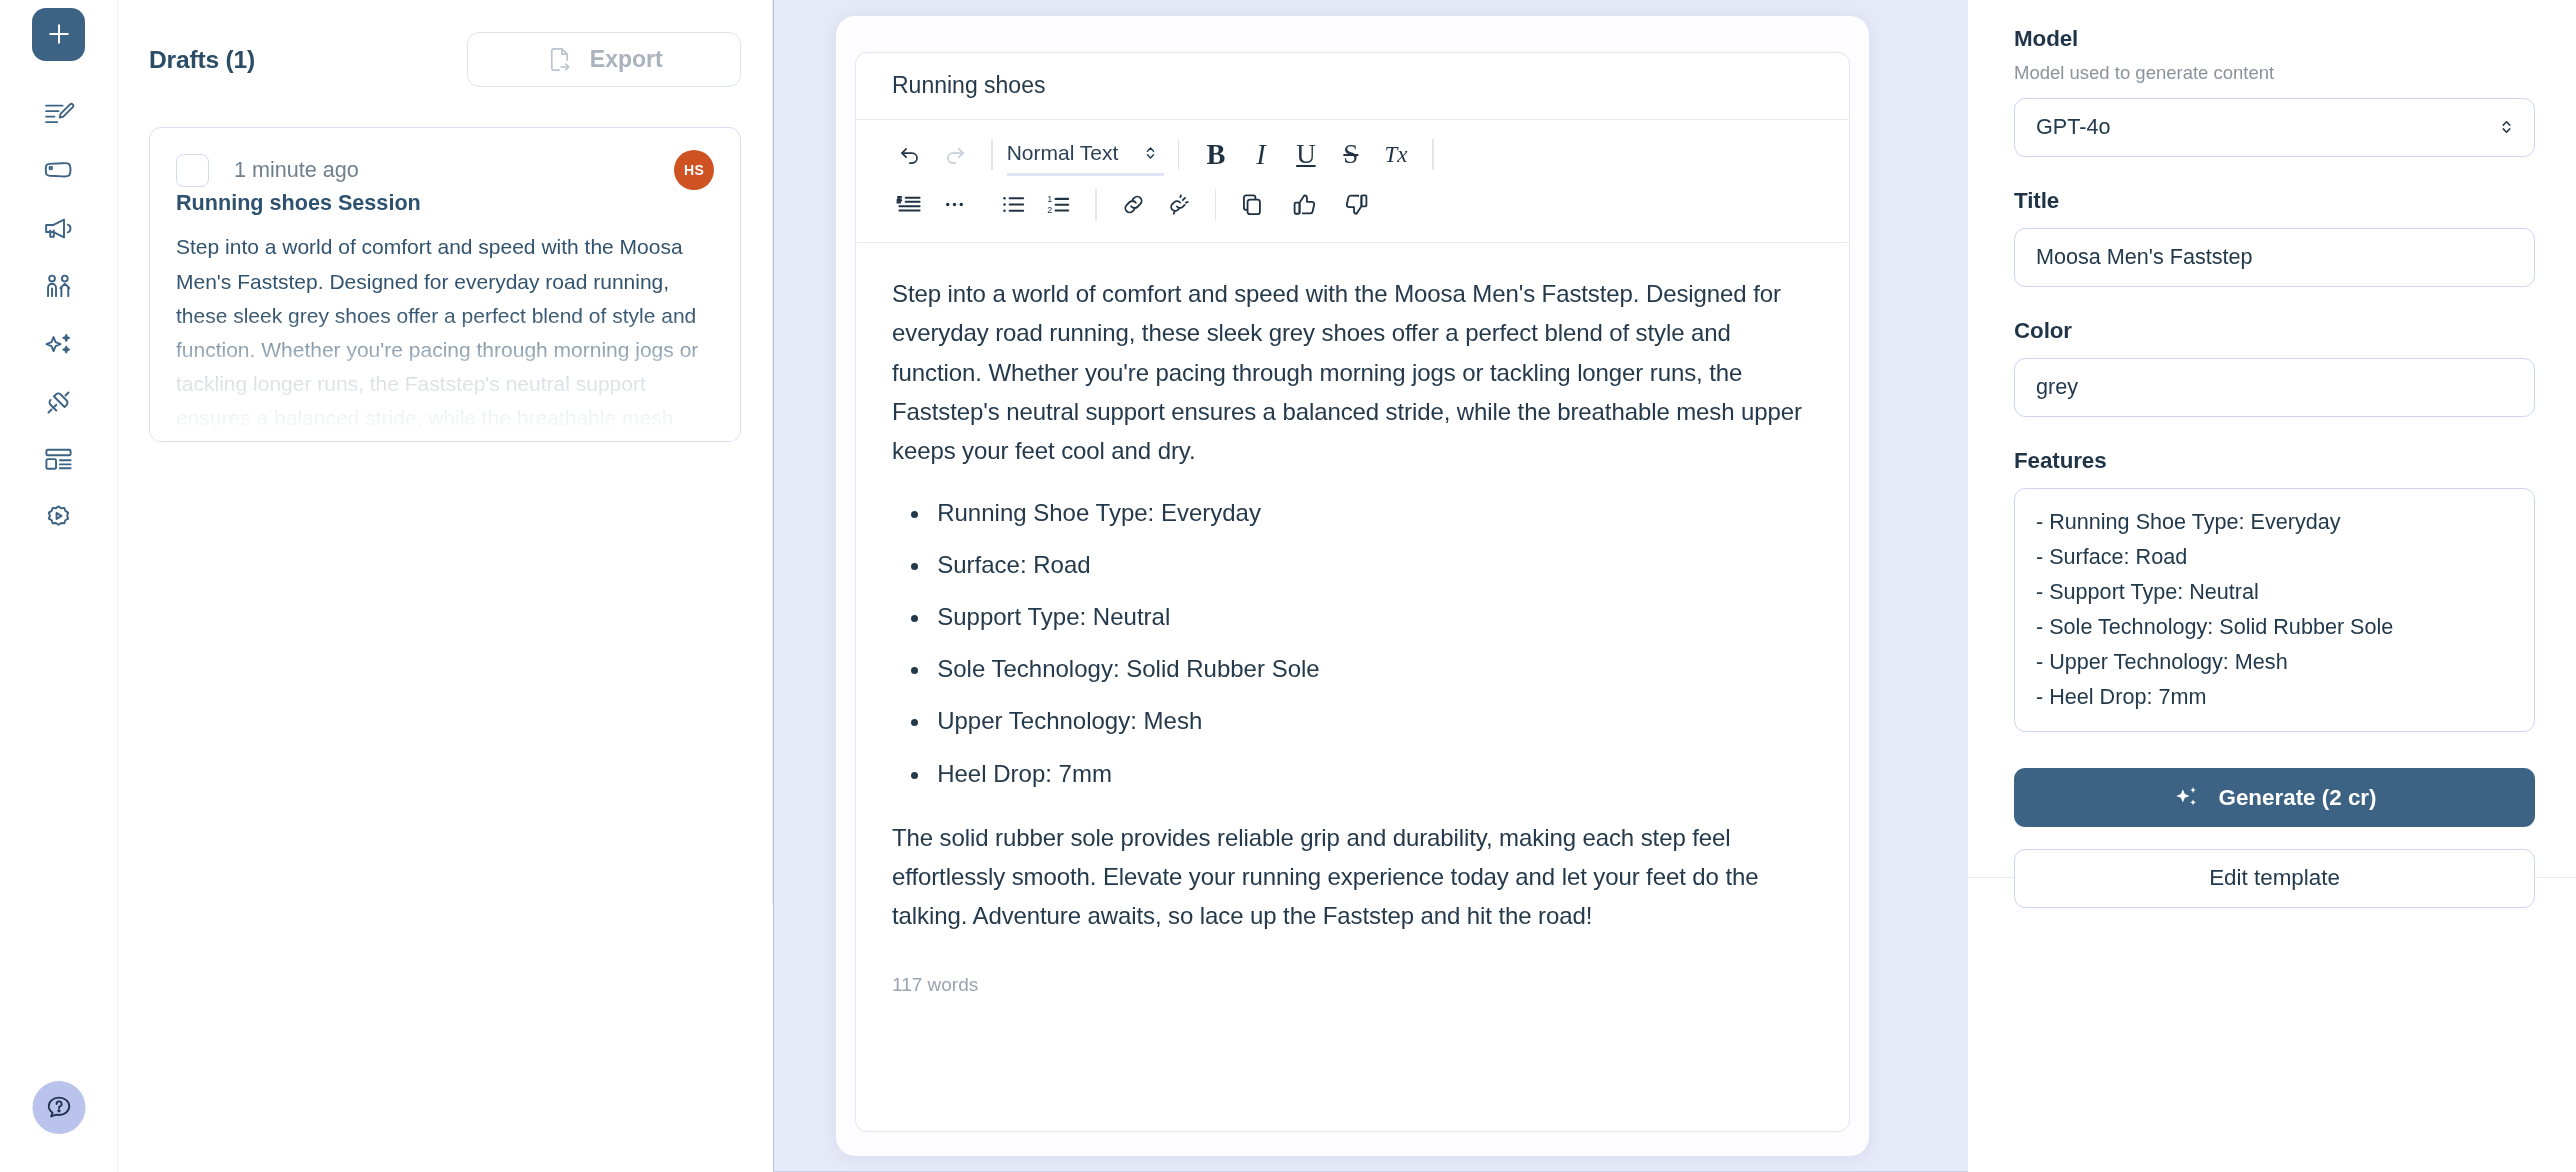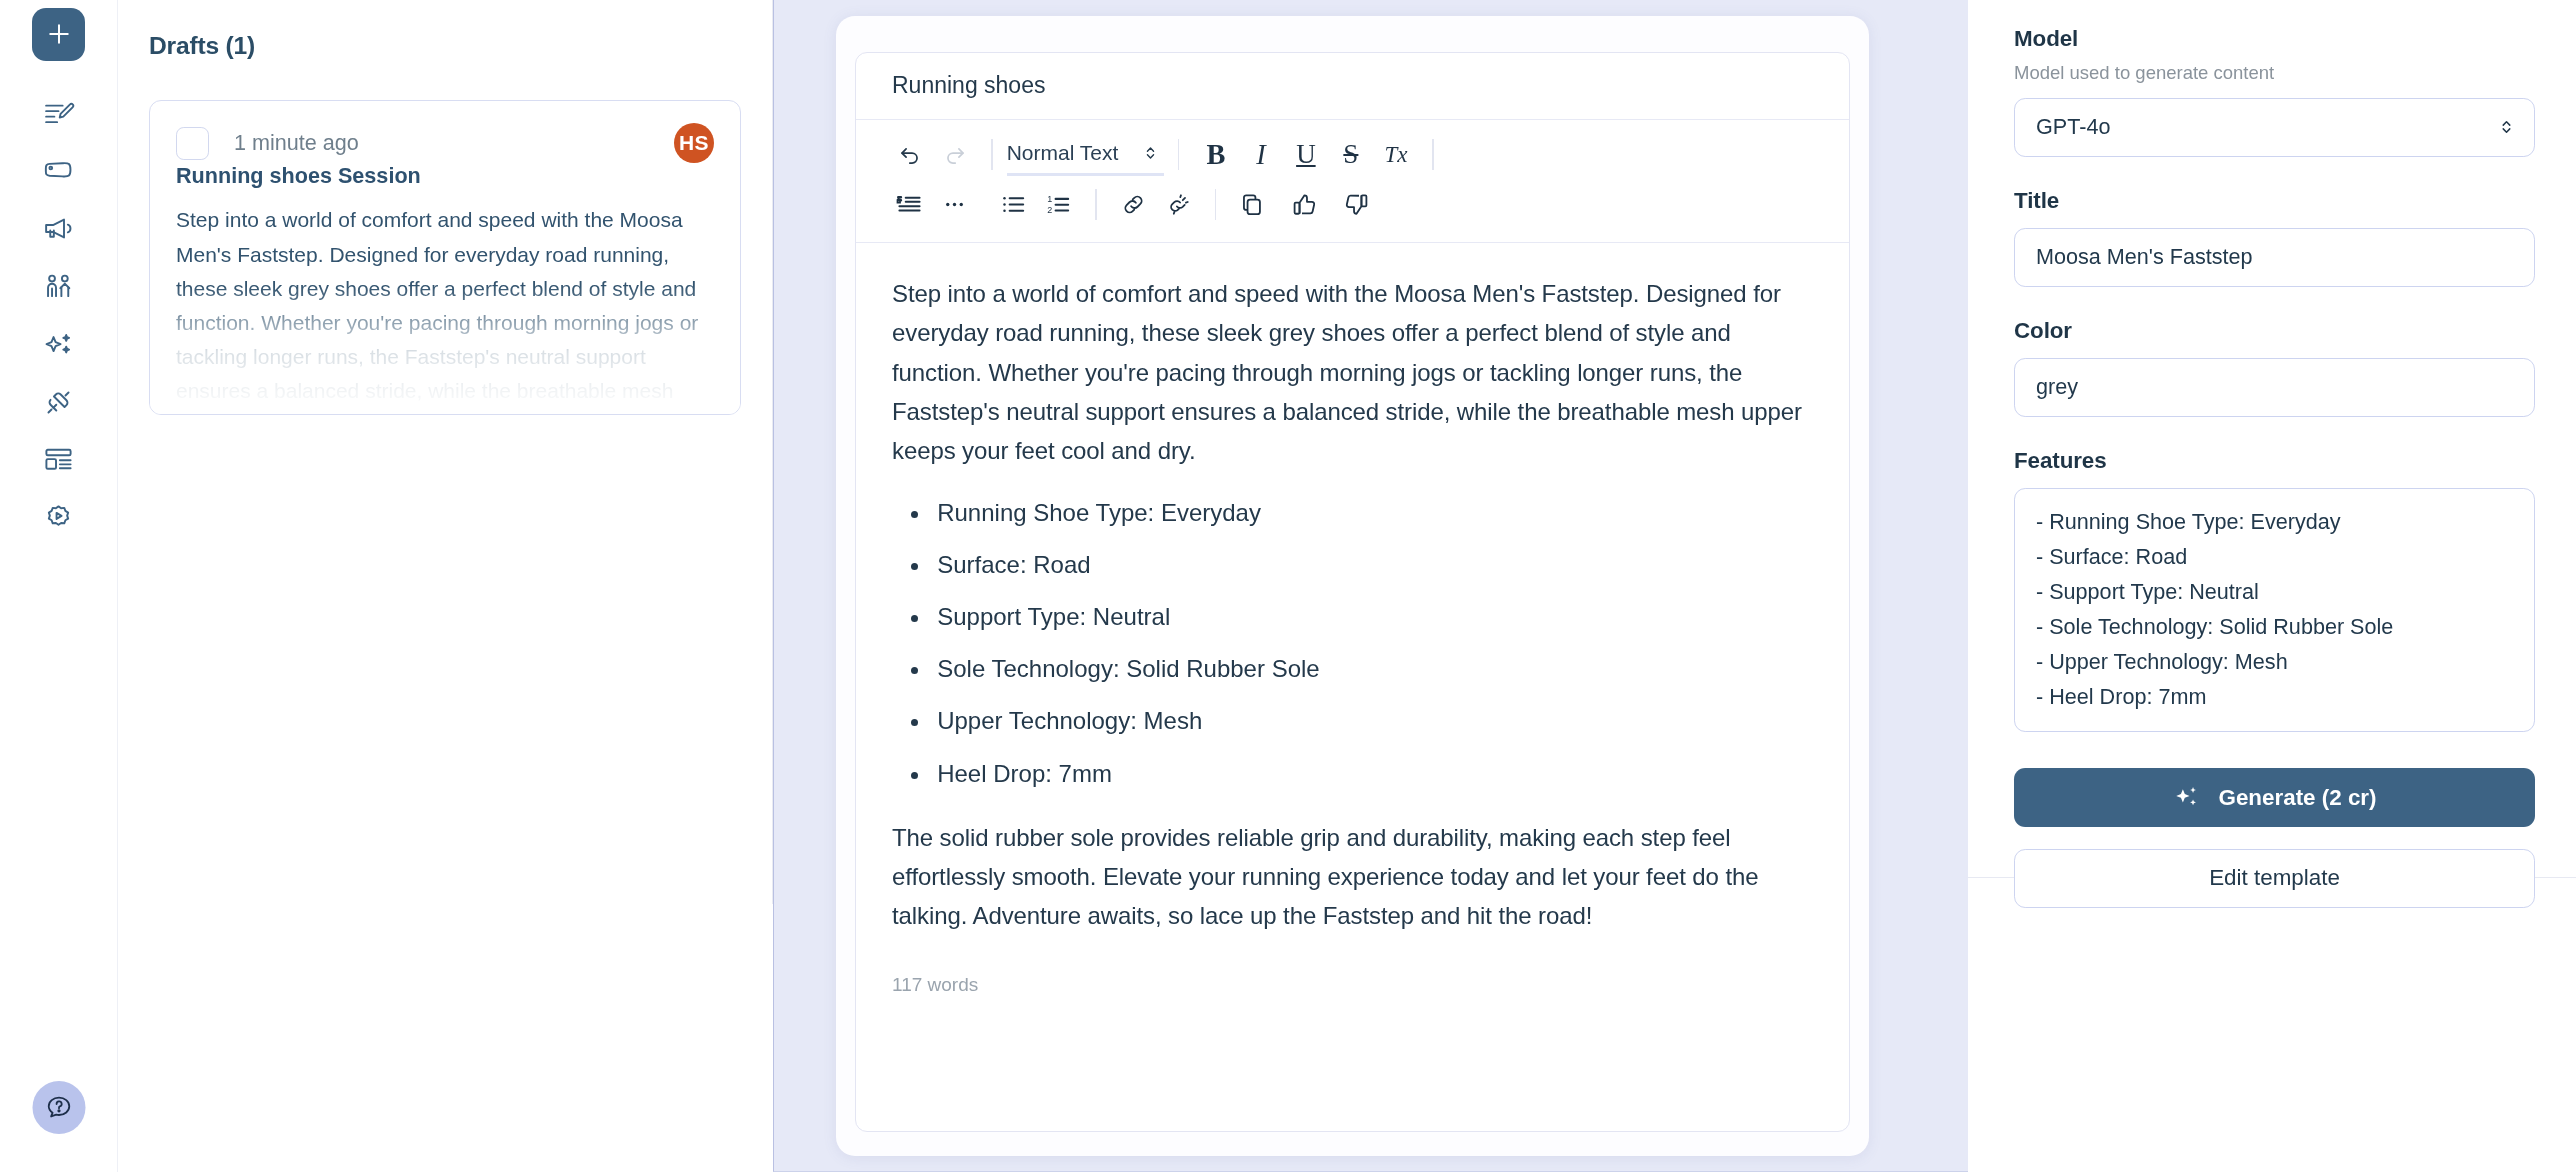--- a/index.html
+++ b/index.html
@@ -70,21 +70,21 @@
   .draft-top { display: flex; align-items: center; }
   .draft-check {
     width: 33px; height: 33px; border: 1.7px solid #d2d8ef; border-radius: 7.8px;
     background: #ffffff; cursor: pointer; flex: 0 0 33px;
   }
   .draft-time { margin-left: 25px; font-size: 21.6px; color: #6f7f8c; }
   .draft-avatar {
     margin-left: auto; width: 40px; height: 40px; border-radius: 50%;
     background: #cf5322; color: #ffffff;
     display: flex; align-items: center; justify-content: center;
-    font-size: 21px; font-weight: 600; letter-spacing: 0.3px;
+    font-size: 14px; font-weight: 600; letter-spacing: 0.3px;
   }
   .draft-name {
     font-size: 21.6px; font-weight: 700; color: #2e5170;
   }
   .draft-body {
     margin-top: 14px; font-size: 21px; line-height: 1.63; color: #32536e;
   }
   .draft-fade {
     position: absolute; left: 0; right: 0; bottom: 0; height: 129px;
     background: linear-gradient(to bottom, rgba(255,255,255,0) 0%, rgba(255,255,255,0.82) 52%, #ffffff 100%);
@@ -261,20 +261,29 @@
         <path d="M20.5 11c0 4-3.8 7.2-8.5 7.2-.8 0-1.6-.1-2.3-.3l-4.2 1.5 1.2-3.1C4.7 15 3.5 13.1 3.5 11c0-4 3.8-7.2 8.5-7.2s8.5 3.2 8.5 7.2z"></path>
         <path d="M10 9.1a2.1 2.1 0 1 1 2.7 2c-.5.2-.7.6-.7 1.1v.4"></path>
         <circle cx="12" cy="14.7" r="0.6" fill="#1e2f4a"></circle>
       </svg>
     </div>
   </div>
 
   <div class="drafts">
     <div class="drafts-head">
       <div class="drafts-title">Drafts (1)</div>
+      <div class="export-btn">
+        <svg width="29" height="29" viewBox="0 0 24 24" fill="none" stroke="#bcc4cd" stroke-width="1.4" stroke-linecap="round" stroke-linejoin="round">
+          <path d="M14 3.2H7.2A1.6 1.6 0 0 0 5.6 4.8v14.4a1.6 1.6 0 0 0 1.6 1.6h4.4"></path>
+          <path d="M14 3.2l4.4 4.4v5"></path>
+          <path d="M14 3.2v4.4h4.4"></path>
+          <path d="M13.4 18.2h6M17.2 15.8l2.4 2.4-2.4 2.4"></path>
+        </svg>
+        <div class="export-label">Export</div>
+      </div>
     </div>
 
     <div class="draft-card">
       <div class="draft-top">
         <div class="draft-check"></div>
         <div class="draft-time">1 minute ago</div>
         <div class="draft-avatar">HS</div>
       </div>
       <div class="draft-name">Running shoes Session</div>
       <div class="draft-body">Step into a world of comfort and speed with the Moosa Men's Faststep. Designed for everyday road running, these sleek grey shoes offer a perfect blend of style and function. Whether you're pacing through morning jogs or tackling longer runs, the Faststep's neutral support ensures a balanced stride, while the breathable mesh upper keeps your feet cool and dry. - Running Shoe</div>

